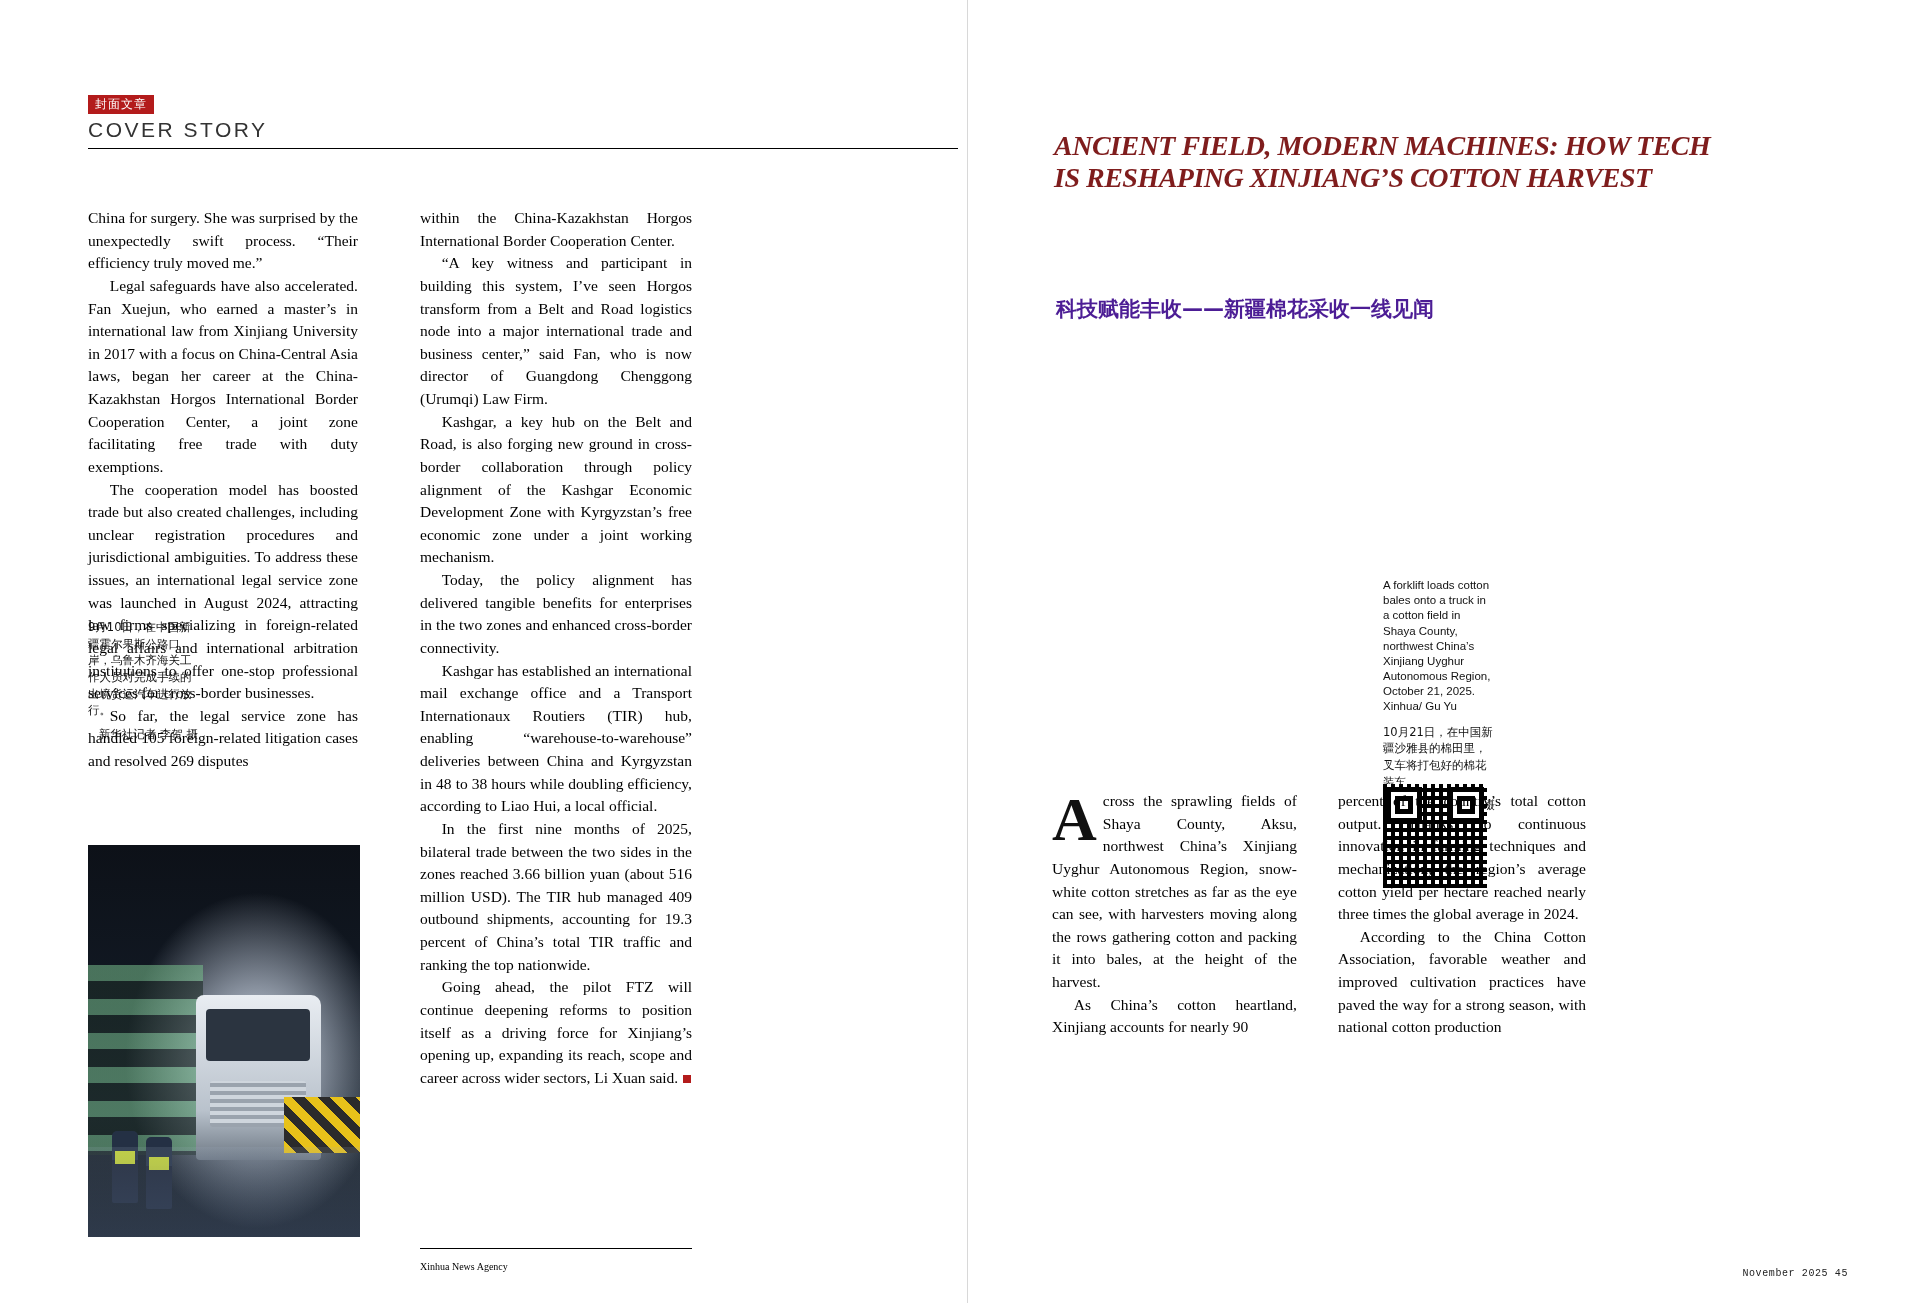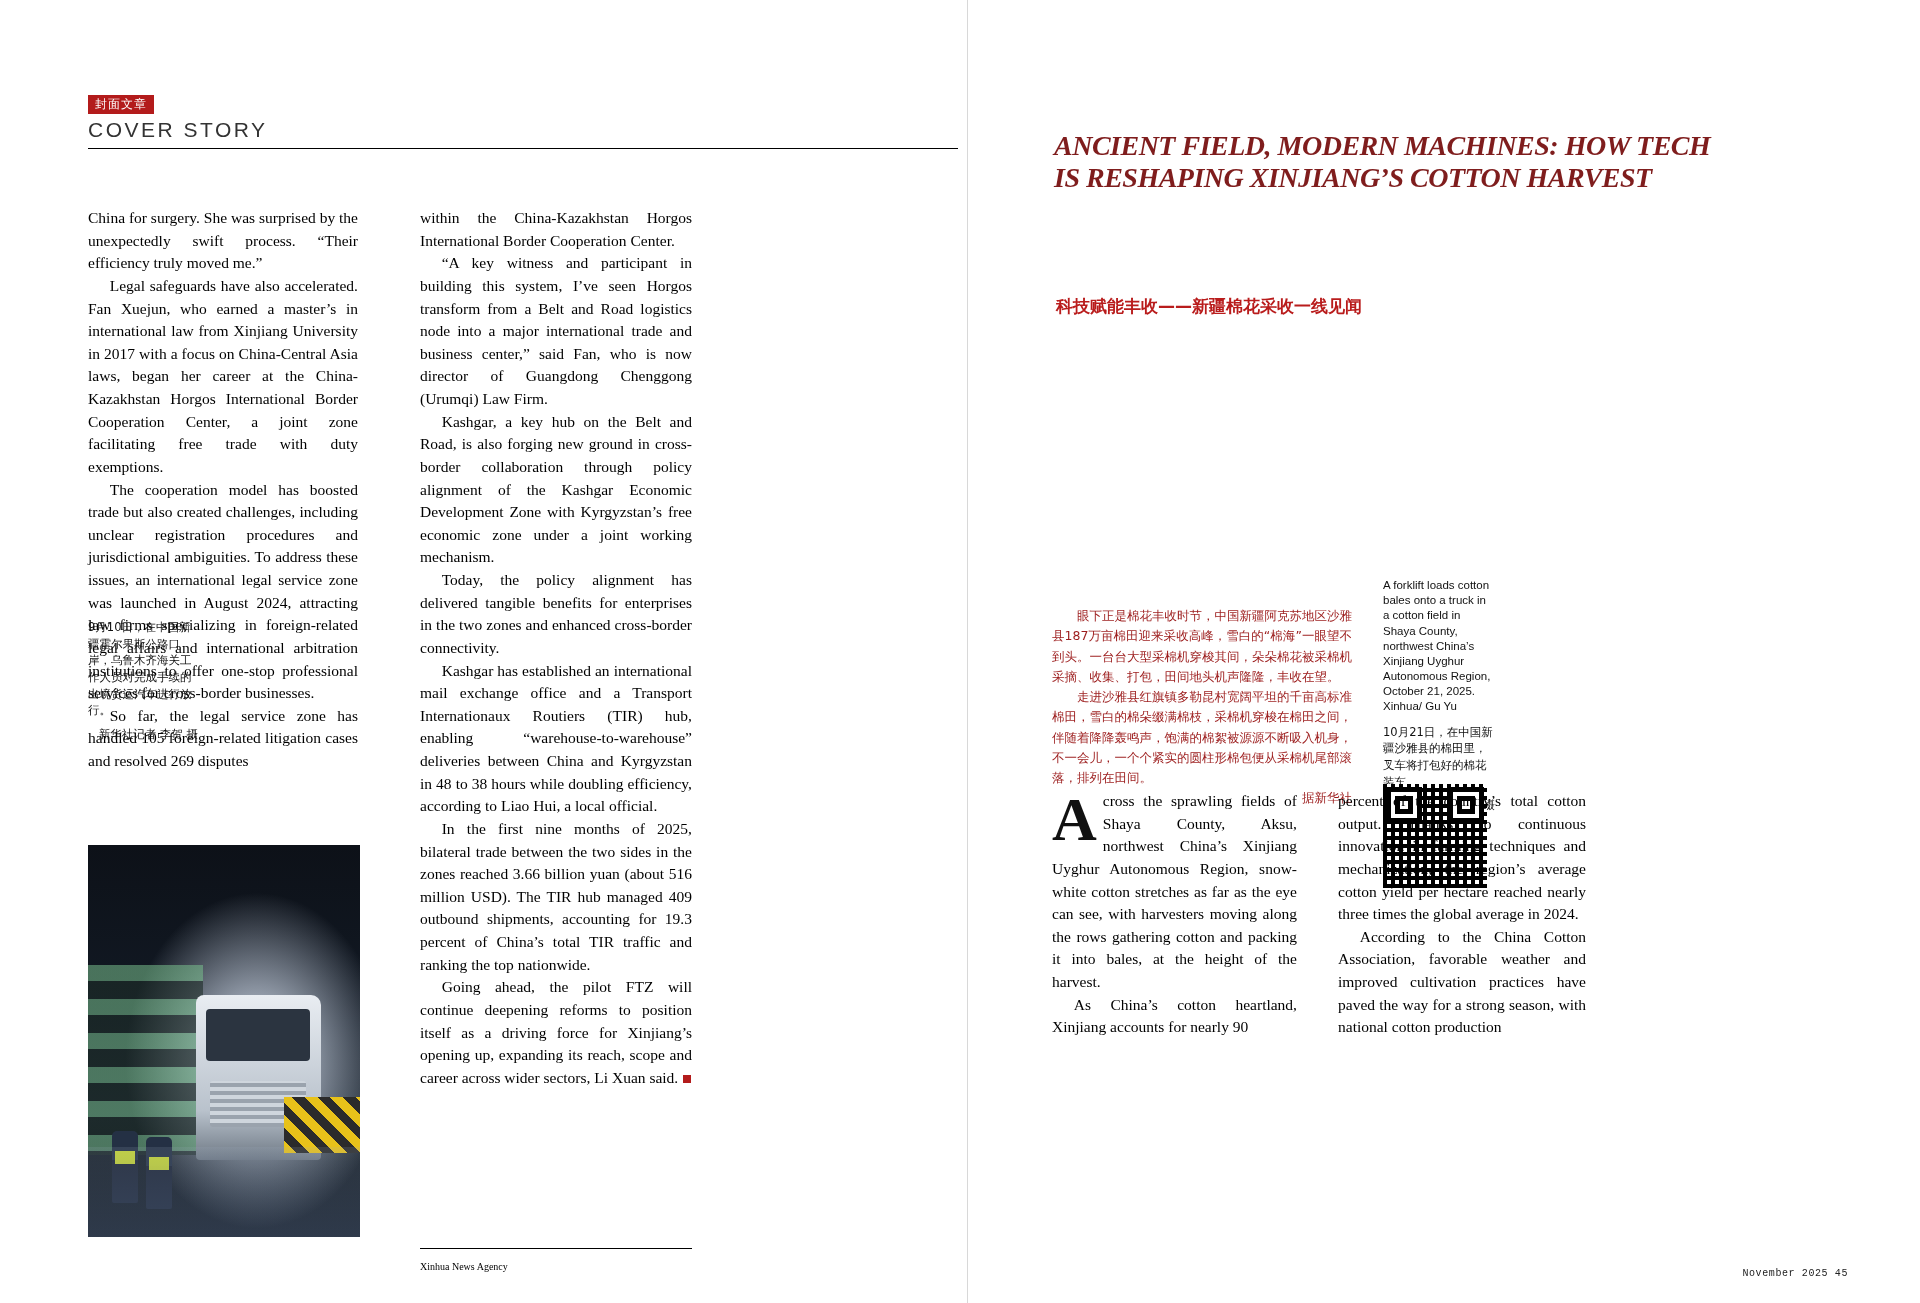--- a/index.html
+++ b/index.html
@@ -149,23 +149,23 @@
     font-weight: bold;
     font-size: 28px;
     line-height: 1.13;
     letter-spacing: -0.5px;
     font-style: italic;
   }
   .subhead-cn {
     position: absolute;
     left: 88px; top: 295px;
     font-family: "DejaVu Sans", sans-serif;
-    font-size: 17px;
+    font-size: 21px;
     font-weight: bold;
-    color: #b91c1c;
+    color: #4c1d95;
   }
   #hero-photo {
     left: 0px; top: 0px;
     width: 952px; height: 590px;
     z-index: -1;
   }
   .hero-sky {
     position: absolute; left: 0; top: 0;
     width: 952px; height: 590px;
     background: linear-gradient(#6f95c0 0%, #9fbcd8 28%, #cfd9dd 46%, #e3dfd2 56%, #d9d2c0 60%, #bfae8e 70%, #b4a47f 100%);
@@ -413,25 +413,20 @@
     <div class="headline">ANCIENT FIELD, MODERN MACHINES: HOW TECH IS RESHAPING XINJIANG’S COTTON HARVEST</div>
     <div class="subhead-cn">科技赋能丰收——新疆棉花采收一线见闻</div>
   </div>
 
   <div class="caption right-caption">
     <div>A forklift loads cotton bales onto a truck in a cotton field in Shaya County, northwest China’s Xinjiang Uyghur Autonomous Region, October 21, 2025. Xinhua/ Gu Yu</div>
     <div class="caption-cn">10月21日，在中国新疆沙雅县的棉田里，叉车将打包好的棉花装车。</div>
     <div class="caption-credit-cn">新华社记者 顾煜 摄</div>
   </div>
 
-  <div class="cn-block">
-    <p>眼下正是棉花丰收时节，中国新疆阿克苏地区沙雅县187万亩棉田迎来采收高峰，雪白的“棉海”一眼望不到头。一台台大型采棉机穿梭其间，朵朵棉花被采棉机采摘、收集、打包，田间地头机声隆隆，丰收在望。</p>
-    <p>走进沙雅县红旗镇多勒昆村宽阔平坦的千亩高标准棉田，雪白的棉朵缀满棉枝，采棉机穿梭在棉田之间，伴随着降降轰鸣声，饱满的棉絮被源源不断吸入机身，不一会儿，一个个紧实的圆柱形棉包便从采棉机尾部滚落，排列在田间。</p>
-    <p class="cn-credit">据新华社</p>
-  </div>
 
   <div class="qr"></div>
 
   <div class="col" id="right-col-1">
     <p class="first"><span class="dropcap">A</span><span>cross the sprawling fields of Shaya County, Aksu, northwest China’s Xinjiang Uyghur Autonomous Region, snow-white cotton stretches as far as the eye can see, with harvesters moving along the rows gathering cotton and packing it into bales, at the height of the harvest.</span></p>
     <p>As China’s cotton heartland, Xinjiang accounts for nearly 90</p>
   </div>
 
   <div class="col" id="right-col-2">
     <p class="first">percent of the country’s total cotton output. Thanks to continuous innovation in farming techniques and mechanization, the region’s average cotton yield per hectare reached nearly three times the global average in 2024.</p>

